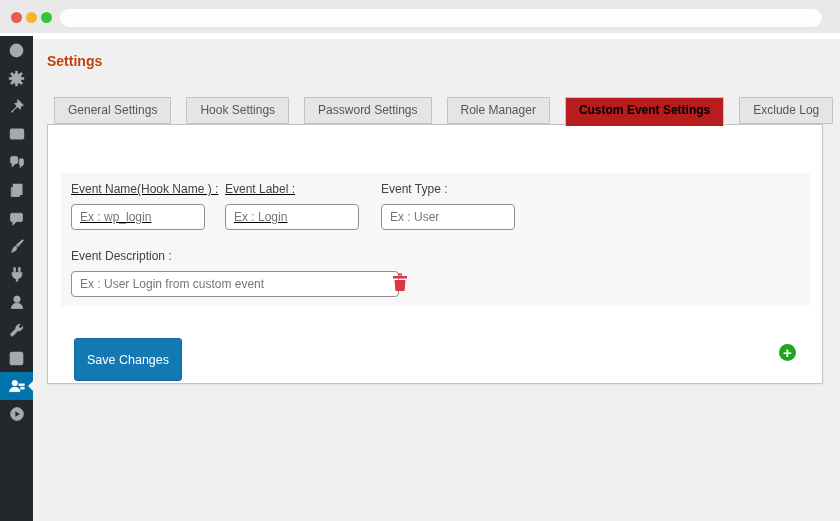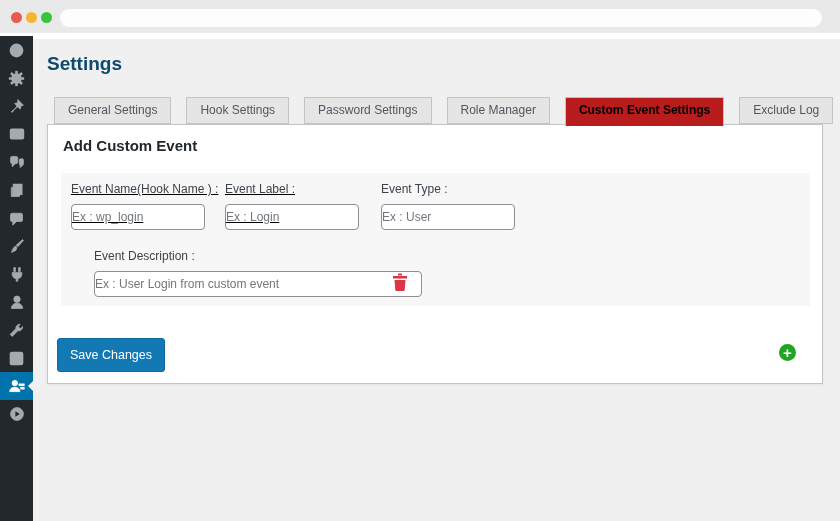--- a/index.html
+++ b/index.html
@@ -19,49 +19,49 @@
   
   .sidebar { position:absolute; left:0; top:36px; width:33px; height:485px; background:var(--sidebar_bg,#23282d); }
   .sb-item { width:33px; height:28px; display:flex; align-items:center; justify-content:center; cursor:pointer; }
   .sb-item svg { display:block; }
   .sb-item .ic { fill:var(--sidebar_icon,#a7aaad); stroke:var(--sidebar_icon,#a7aaad); }
   .sb-item.active { background:var(--active_blue,#0073aa); position:relative; }
   .sb-item.active .ic { fill:#ffffff; stroke:#ffffff; }
   .sb-item.active::after { content:""; position:absolute; right:0; top:50%; margin-top:-5px; border:5px solid transparent; border-right-color:var(--page_bg,#f0f0f1); border-left-width:0; }
 
   
-  .page-title { position:absolute; left:47px; top:53px; font-size:19px; font-weight:600; color:#0c4a6e; }
+  .page-title { position:absolute; left:47px; top:53px; font-size:14px; font-weight:600; color:#c2410c; }
 
   
   .tabs { position:absolute; left:54px; top:97px; display:flex; gap:15px; z-index:3; }
   .tab { height:27px; line-height:25px; padding:0 13px; font-size:12px; color:var(--tab_text,#50575e);
          background:var(--tab_bg,#e5e5e5); border:1px solid #c3c4c7; cursor:pointer; white-space:nowrap; }
   .tab.active { background:#b91c1c; color:#000; font-weight:bold; height:29px; border-bottom:0; }
 
   
   .panel { position:absolute; left:47px; top:124px; width:776px; height:260px; background:var(--panel_bg,#fff);
            border:1px solid #c3c4c7; box-shadow:0 1px 2px rgba(0,0,0,.06); z-index:1; }
   .panel-heading { position:absolute; left:15px; top:12px; font-size:15px; font-weight:bold; color:#23282d; }
 
   .form-area { position:absolute; left:13px; top:48px; width:749px; height:133px; background:var(--form_bg,#f7f7f8); }
   .field { position:absolute; }
   .field label { display:block; font-size:12px; color:#3c434a; margin-bottom:8px; cursor:default; }
-  .field input { display:block; width:134px; height:26px; padding:0 0; font-size:12px; color:#2c3338;
+  .field input { display:block; width:134px; height:26px; padding:0 8px; font-size:12px; color:#2c3338;
                  background:#fff; border:1px solid var(--input_border,#8c8f94); border-radius:4px; outline:none;
                  font-family:"Liberation Sans", sans-serif; }
   .field input::placeholder { color:#72777c; opacity:1; }
   .f1 { left:10px; top:9px;text-decoration:underline; }
   .f2 { left:164px; top:9px;text-decoration:underline; }
   .f3 { left:320px; top:9px; }
-  .f4 { left:10px; top:76px;margin-left:23px; }
+  .f4 { left:10px; top:76px; }
   .f4 input { width:328px; }
   .trash-btn { position:absolute; left:330px; top:100px; width:18px; height:20px; border:0; background:none; cursor:pointer; padding:0; }
   .trash-btn svg { fill:var(--trash_red,#dc3545); }
 
-  .save-btn { position:absolute; left:9px; top:213px; height:34px; padding:0 12px; background:var(--button_bg,#1279b5);
+  .save-btn { position:absolute; left:26px; top:213px; height:43px; padding:0 12px; background:var(--button_bg,#1279b5);
               color:var(--button_text,#fff); border:1px solid #0e6a9e; border-radius:3px; font-size:12.5px;
               cursor:pointer; font-family:"Liberation Sans", sans-serif; }
   .add-btn { position:absolute; left:731px; top:219px; width:17px; height:17px; border-radius:50%;
              background:var(--plus_green,#22a322); border:0; cursor:pointer; color:#fff; font-size:15px;
              line-height:15px; font-weight:bold; text-align:center; padding:0; }
 </style>
 </head>
 <body>
 
 <div class="chrome">
@@ -177,21 +177,20 @@
 <div class="tabs">
   <div class="tab">General Settings</div>
   <div class="tab">Hook Settings</div>
   <div class="tab">Password Settings</div>
   <div class="tab">Role Manager</div>
   <div class="tab active">Custom Event Settings</div>
   <div class="tab">Exclude Log</div>
 </div>
 
 <div class="panel">
-  <div class="panel-heading">Add Custom Event</div>
 
   <div class="form-area">
     <div class="field f1">
       <label>Event Name(Hook Name ) :</label>
       <input type="text" placeholder="Ex : wp_login" style="">
     </div>
     <div class="field f2">
       <label>Event Label :</label>
       <input type="text" placeholder="Ex : Login" style="">
     </div>

